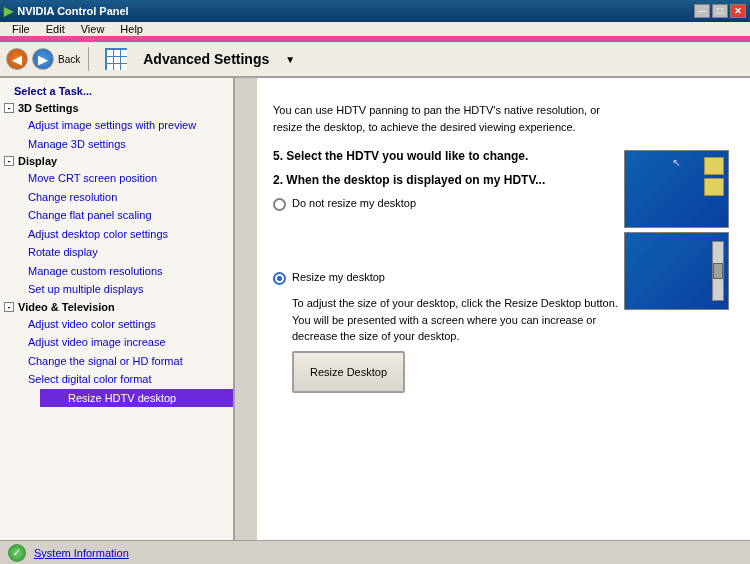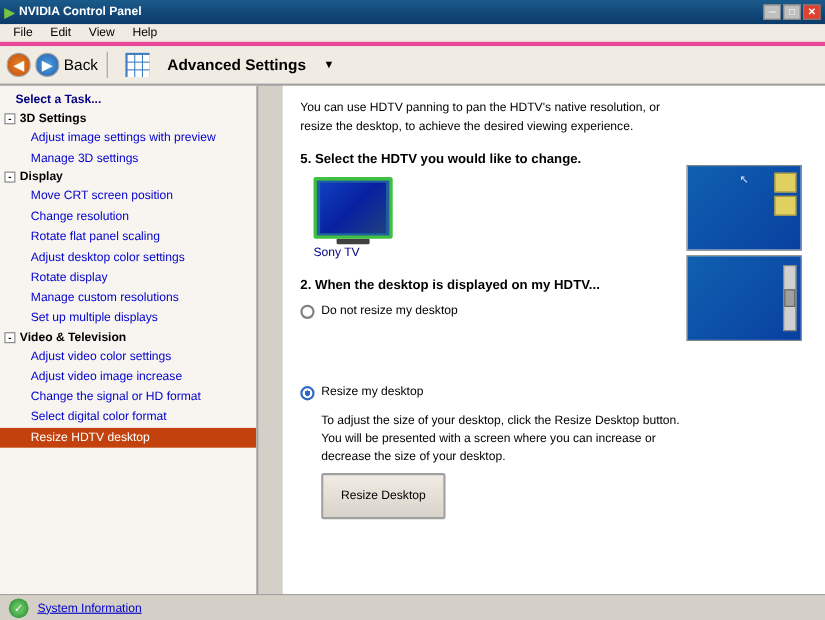--- a/index.html
+++ b/index.html
@@ -35,21 +35,21 @@
       cursor: pointer;
     }
 
     
     .menu-bar {
       background: #f0ece4;
       height: 20px;
       display: flex;
       align-items: center;
       padding: 0 4px;
-      border-bottom: 4px solid #ec4899;
+      border-bottom: 6px solid #ec4899;
     }
     .menu-item {
       padding: 2px 8px;
       font-size: 11px;
       cursor: pointer;
       color: #000;
     }
 
     
     .toolbar {
@@ -133,22 +133,23 @@
     }
     .sidebar-item {
       display: flex; align-items: center;
       padding: 1px 4px 1px 28px;
       font-size: 11px;
       color: #0000cc;
       cursor: pointer;
       line-height: 1.5;
     }
     .sidebar-item.selected {
-      background: #c2410c;
+      background: #6d28d9;
       color: white;
+      margin-left: 40px;
     }
 
     
     .content {
       flex: 1;
       background: white;
       padding: 12px 16px;
       overflow-y: auto;
     }
     .intro-text {
@@ -238,21 +239,21 @@
       font-size: 11px;
       cursor: pointer;
       margin-left: 19px;
     }
 
     
     .content-with-preview {
       display: flex;
       gap: 0;
     }
-    .content-main { flex: 1; }
+    .content-main { flex: 1; margin-top: 12px; }
     .preview-column {
       width: 110px;
       display: flex;
       flex-direction: column;
       gap: 4px;
       padding-top: 60px;
     }
     .preview-img {
       width: 105px;
       height: 78px;
@@ -348,21 +349,21 @@
 <div class="menu-bar">
   <span class="menu-item">File</span>
   <span class="menu-item">Edit</span>
   <span class="menu-item">View</span>
   <span class="menu-item">Help</span>
 </div>
 
 <div class="toolbar">
   <div class="nav-arrow nav-back">◀</div>
   <div class="nav-arrow nav-fwd">▶</div>
-  <span style="font-size:14px;text-align:right;">Back</span>
+  <span style="font-size:10px;text-align:right;">Back</span>
   <div class="toolbar-separator"></div>
   <div class="adv-settings-btn">
     <div class="adv-icon">
       <div class="adv-icon-cell"></div>
         <div class="adv-icon-cell"></div>
         <div class="adv-icon-cell"></div>
       <div class="adv-icon-cell"></div>
         <div class="adv-icon-cell"></div>
         <div class="adv-icon-cell"></div>
       <div class="adv-icon-cell"></div>
@@ -388,21 +389,21 @@
       <div class="sidebar-item">Manage 3D settings</div>
     </div>
 
     <div class="sidebar-section-header">
       <div class="tree-icon">-</div>
       <span>Display</span>
     </div>
     <div>
       <div class="sidebar-item">Move CRT screen position</div>
       <div class="sidebar-item">Change resolution</div>
-      <div class="sidebar-item">Rotate flat panel scaling</div>
+      <div class="sidebar-item">Change flat panel scaling</div>
       <div class="sidebar-item">Adjust desktop color settings</div>
       <div class="sidebar-item">Rotate display</div>
       <div class="sidebar-item">Manage custom resolutions</div>
       <div class="sidebar-item">Set up multiple displays</div>
     </div>
 
     <div class="sidebar-section-header">
       <div class="tree-icon">-</div>
       <span>Video &amp; Television</span>
     </div>
@@ -415,29 +416,20 @@
     </div>
   </div>
 
   <div class="content">
     <div class="content-with-preview">
       <div class="content-main">
         <p class="intro-text">You can use HDTV panning to pan the HDTV's native resolution, or resize the desktop, to achieve the desired viewing experience.</p>
 
         <div class="section-title">5. Select the HDTV you would like to change.</div>
 
-        <div class="tv-container">
-          <div style="cursor:pointer;">
-            <div class="tv-icon">
-              <div class="tv-screen"></div>
-            </div>
-            <div class="tv-stand"></div>
-          </div>
-          <div class="tv-label">Sony TV</div>
-        </div>
 
         <div class="section2-title">2. When the desktop is displayed on my HDTV...</div>
 
         
         <div class="radio-option">
           <div class="radio-btn"></div>
           <span class="radio-label">Do not resize my desktop</span>
         </div>
 
         

